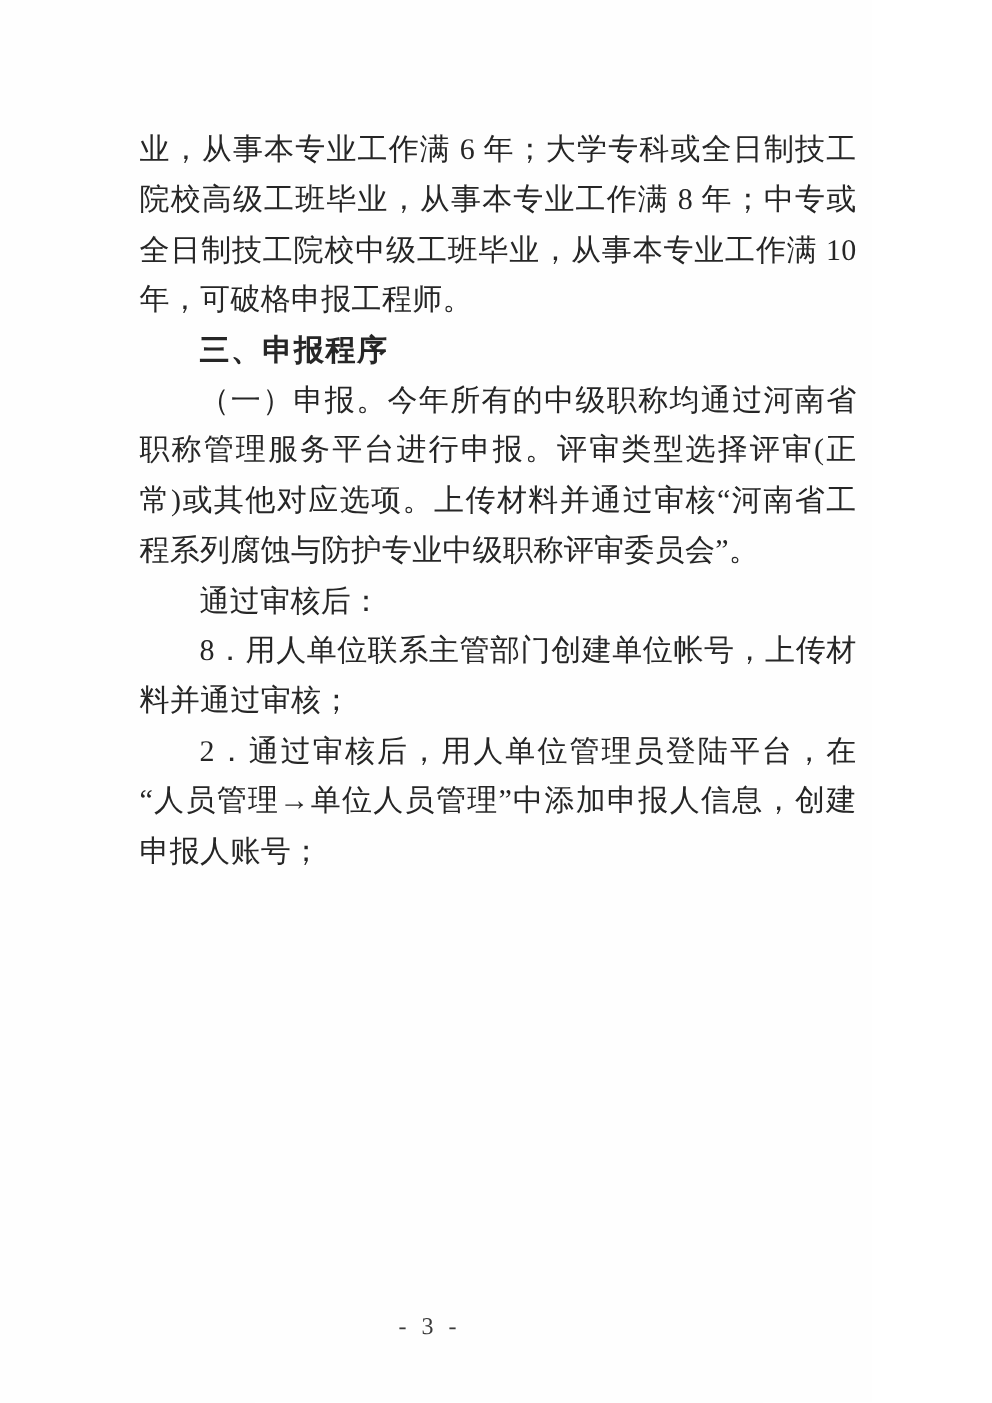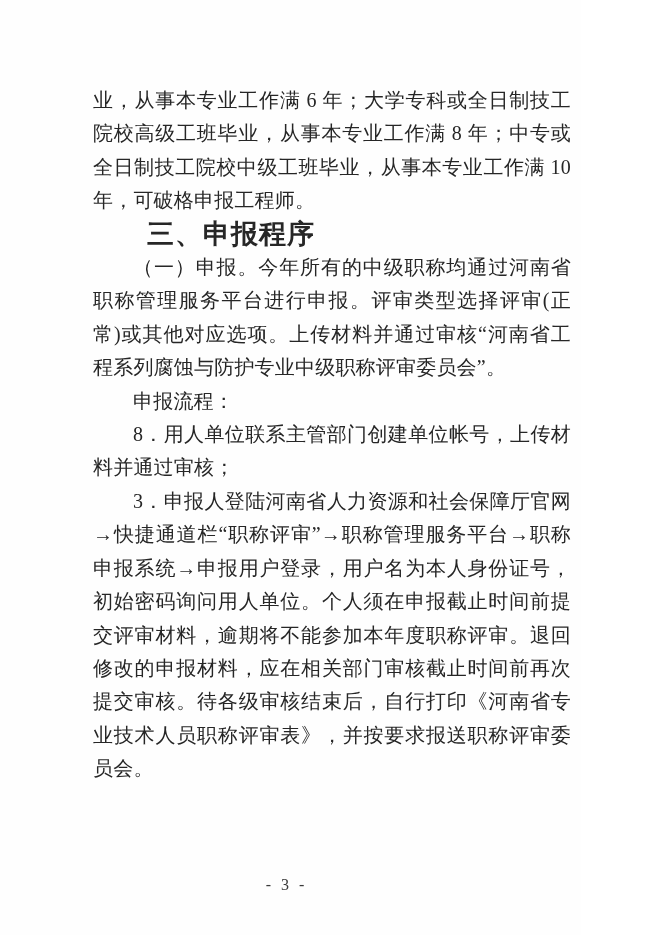--- a/index.html
+++ b/index.html
@@ -30,21 +30,21 @@
   .para {
     margin: 0;
     text-indent: 2em;
   }
   .para.no-indent {
     text-indent: 0;
   }
   .heading {
     margin: 0;
     text-indent: 2em;
-    font-size: 27px;
+    font-size: 20px;
     line-height: 33.4px;
     font-weight: 700;
     font-family: "Liberation Sans", sans-serif;
     letter-spacing: 1px;
   }
   .page-footer {
     position: absolute;
     left: 0;
     right: 8px;
     top: 876px;
@@ -60,26 +60,26 @@
 <div class="page">
 
   <div class="text-block">
 
     <p class="para no-indent">业，从事本专业工作满 6 年；大学专科或全日制技工院校高级工班毕业，从事本专业工作满 8 年；中专或全日制技工院校中级工班毕业，从事本专业工作满 10 年，可破格申报工程师。</p>
 
     <h3 class="heading">三、申报程序</h3>
 
     <p class="para">（一）申报。今年所有的中级职称均通过河南省职称管理服务平台进行申报。评审类型选择评审(正常)或其他对应选项。上传材料并通过审核“河南省工程系列腐蚀与防护专业中级职称评审委员会”。</p>
 
-    <p class="para">申报流程：</p>
+    <p class="para">通过审核后：</p>
 
     <p class="para">8．用人单位联系主管部门创建单位帐号，上传材料并通过审核；</p>
 
+    <p class="para">2．通过审核后，用人单位管理员登陆平台，在“人员管理→单位人员管理”中添加申报人信息，创建申报人账号；</p>
 
-    <p class="para">3．申报人登陆河南省人力资源和社会保障厅官网→快捷通道栏“职称评审”→职称管理服务平台→职称申报系统→申报用户登录，用户名为本人身份证号，初始密码询问用人单位。个人须在申报截止时间前提交评审材料，逾期将不能参加本年度职称评审。退回修改的申报材料，应在相关部门审核截止时间前再次提交审核。待各级审核结束后，自行打印《河南省专业技术人员职称评审表》，并按要求报送职称评审委员会。</p>
 
   </div>
 
   <div class="page-footer">
     <span>- 3 -</span>
   </div>
 
 </div>
 
 </body></html>

